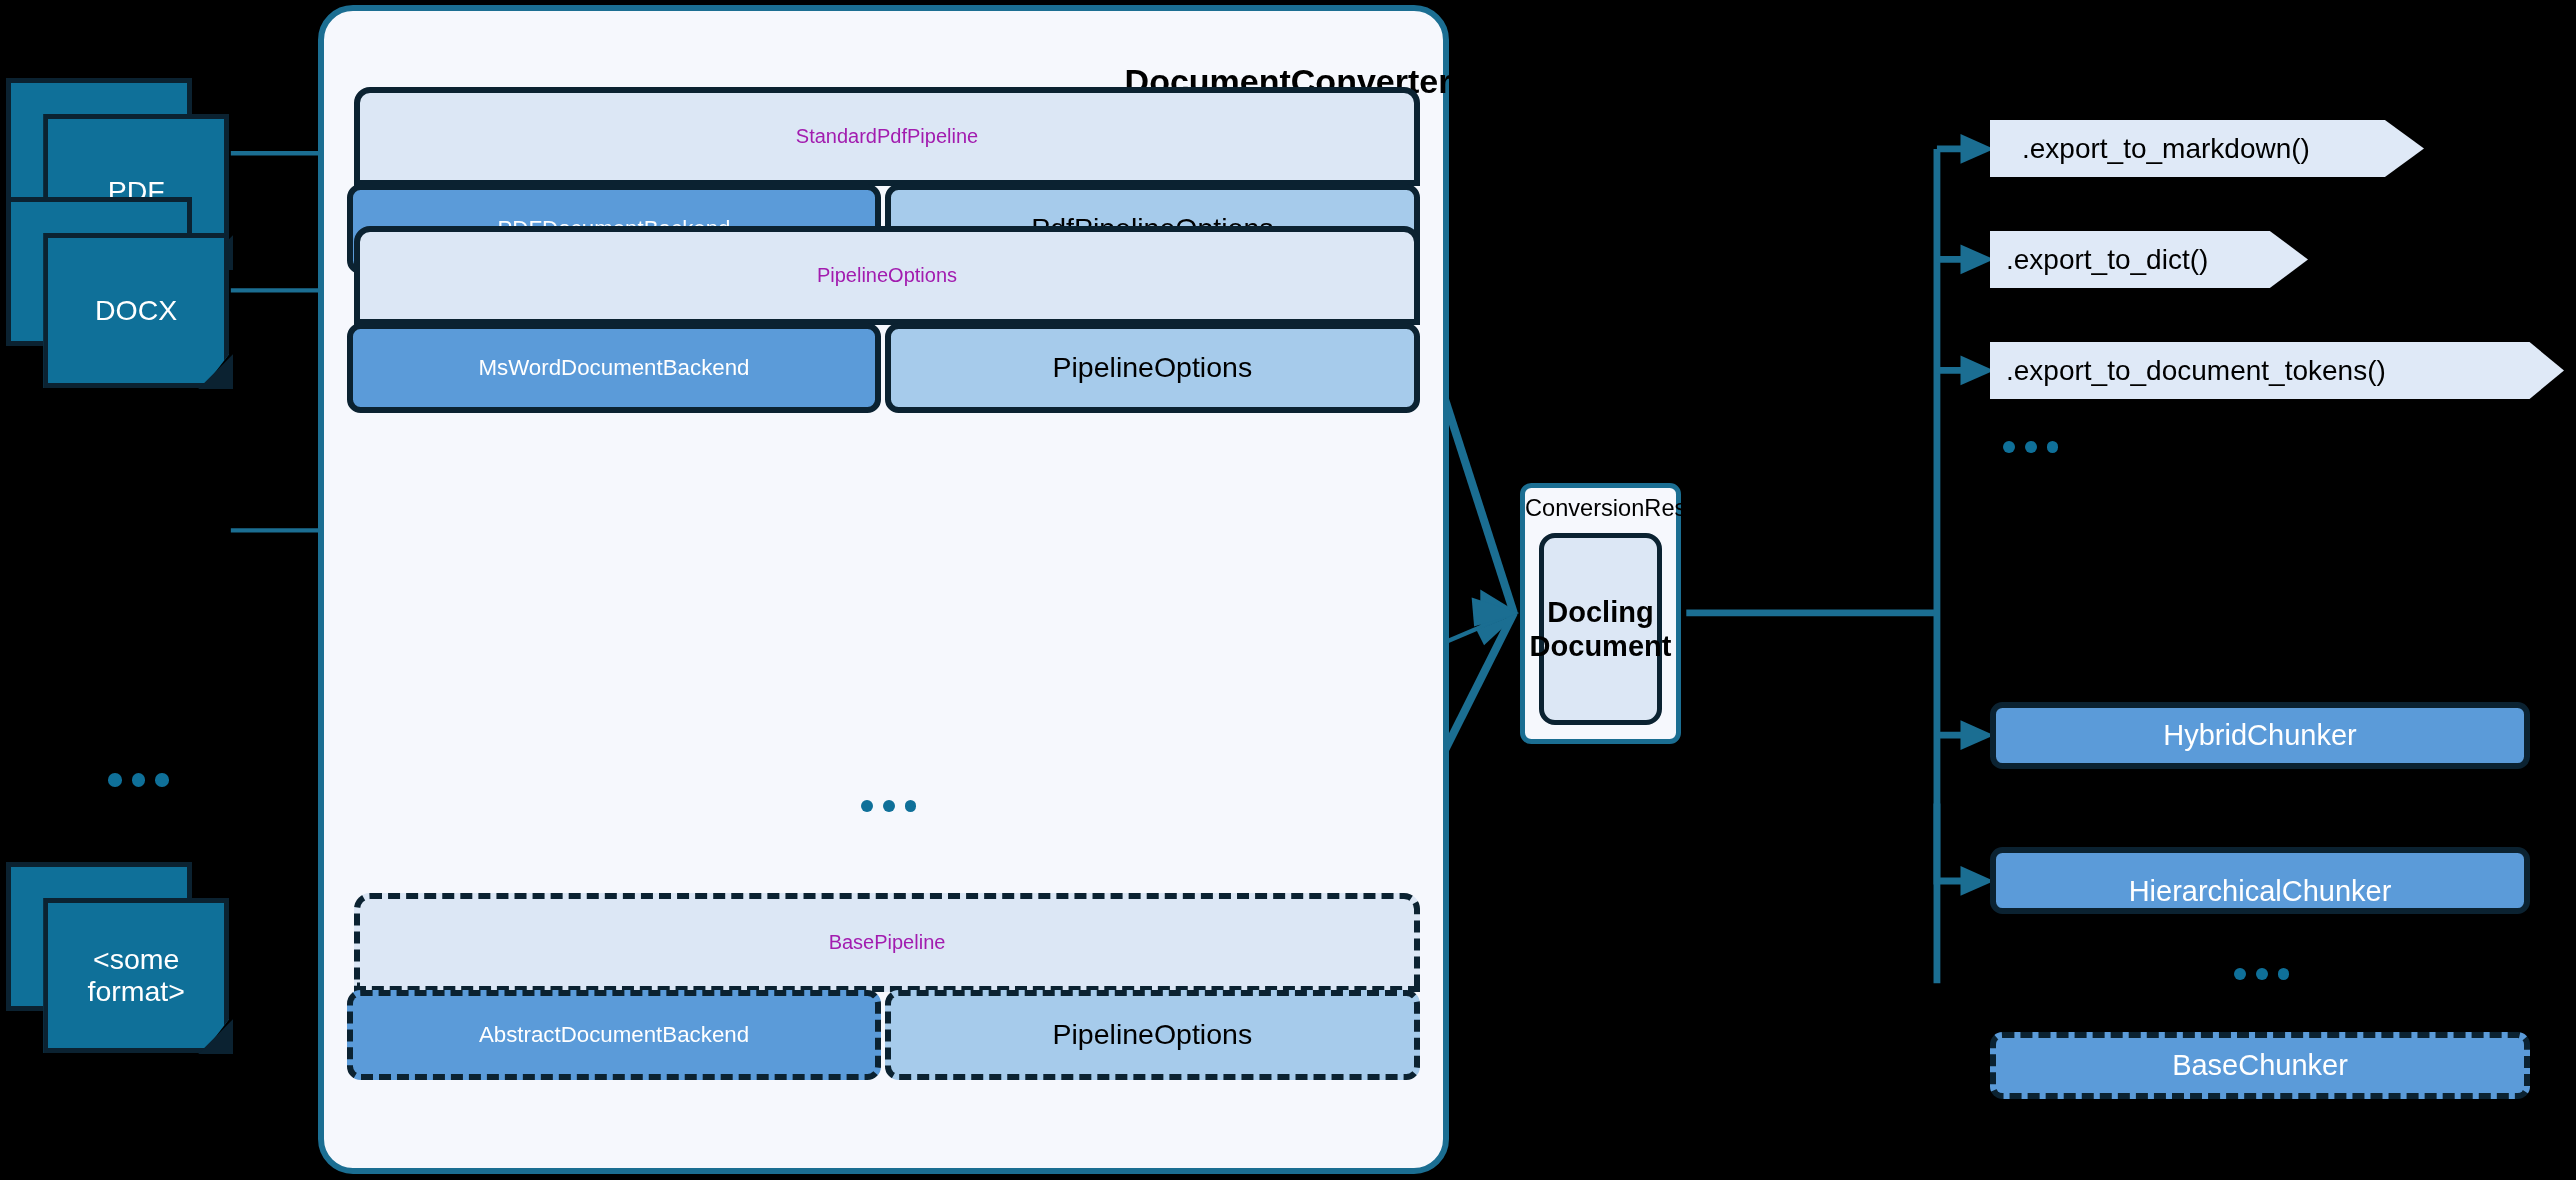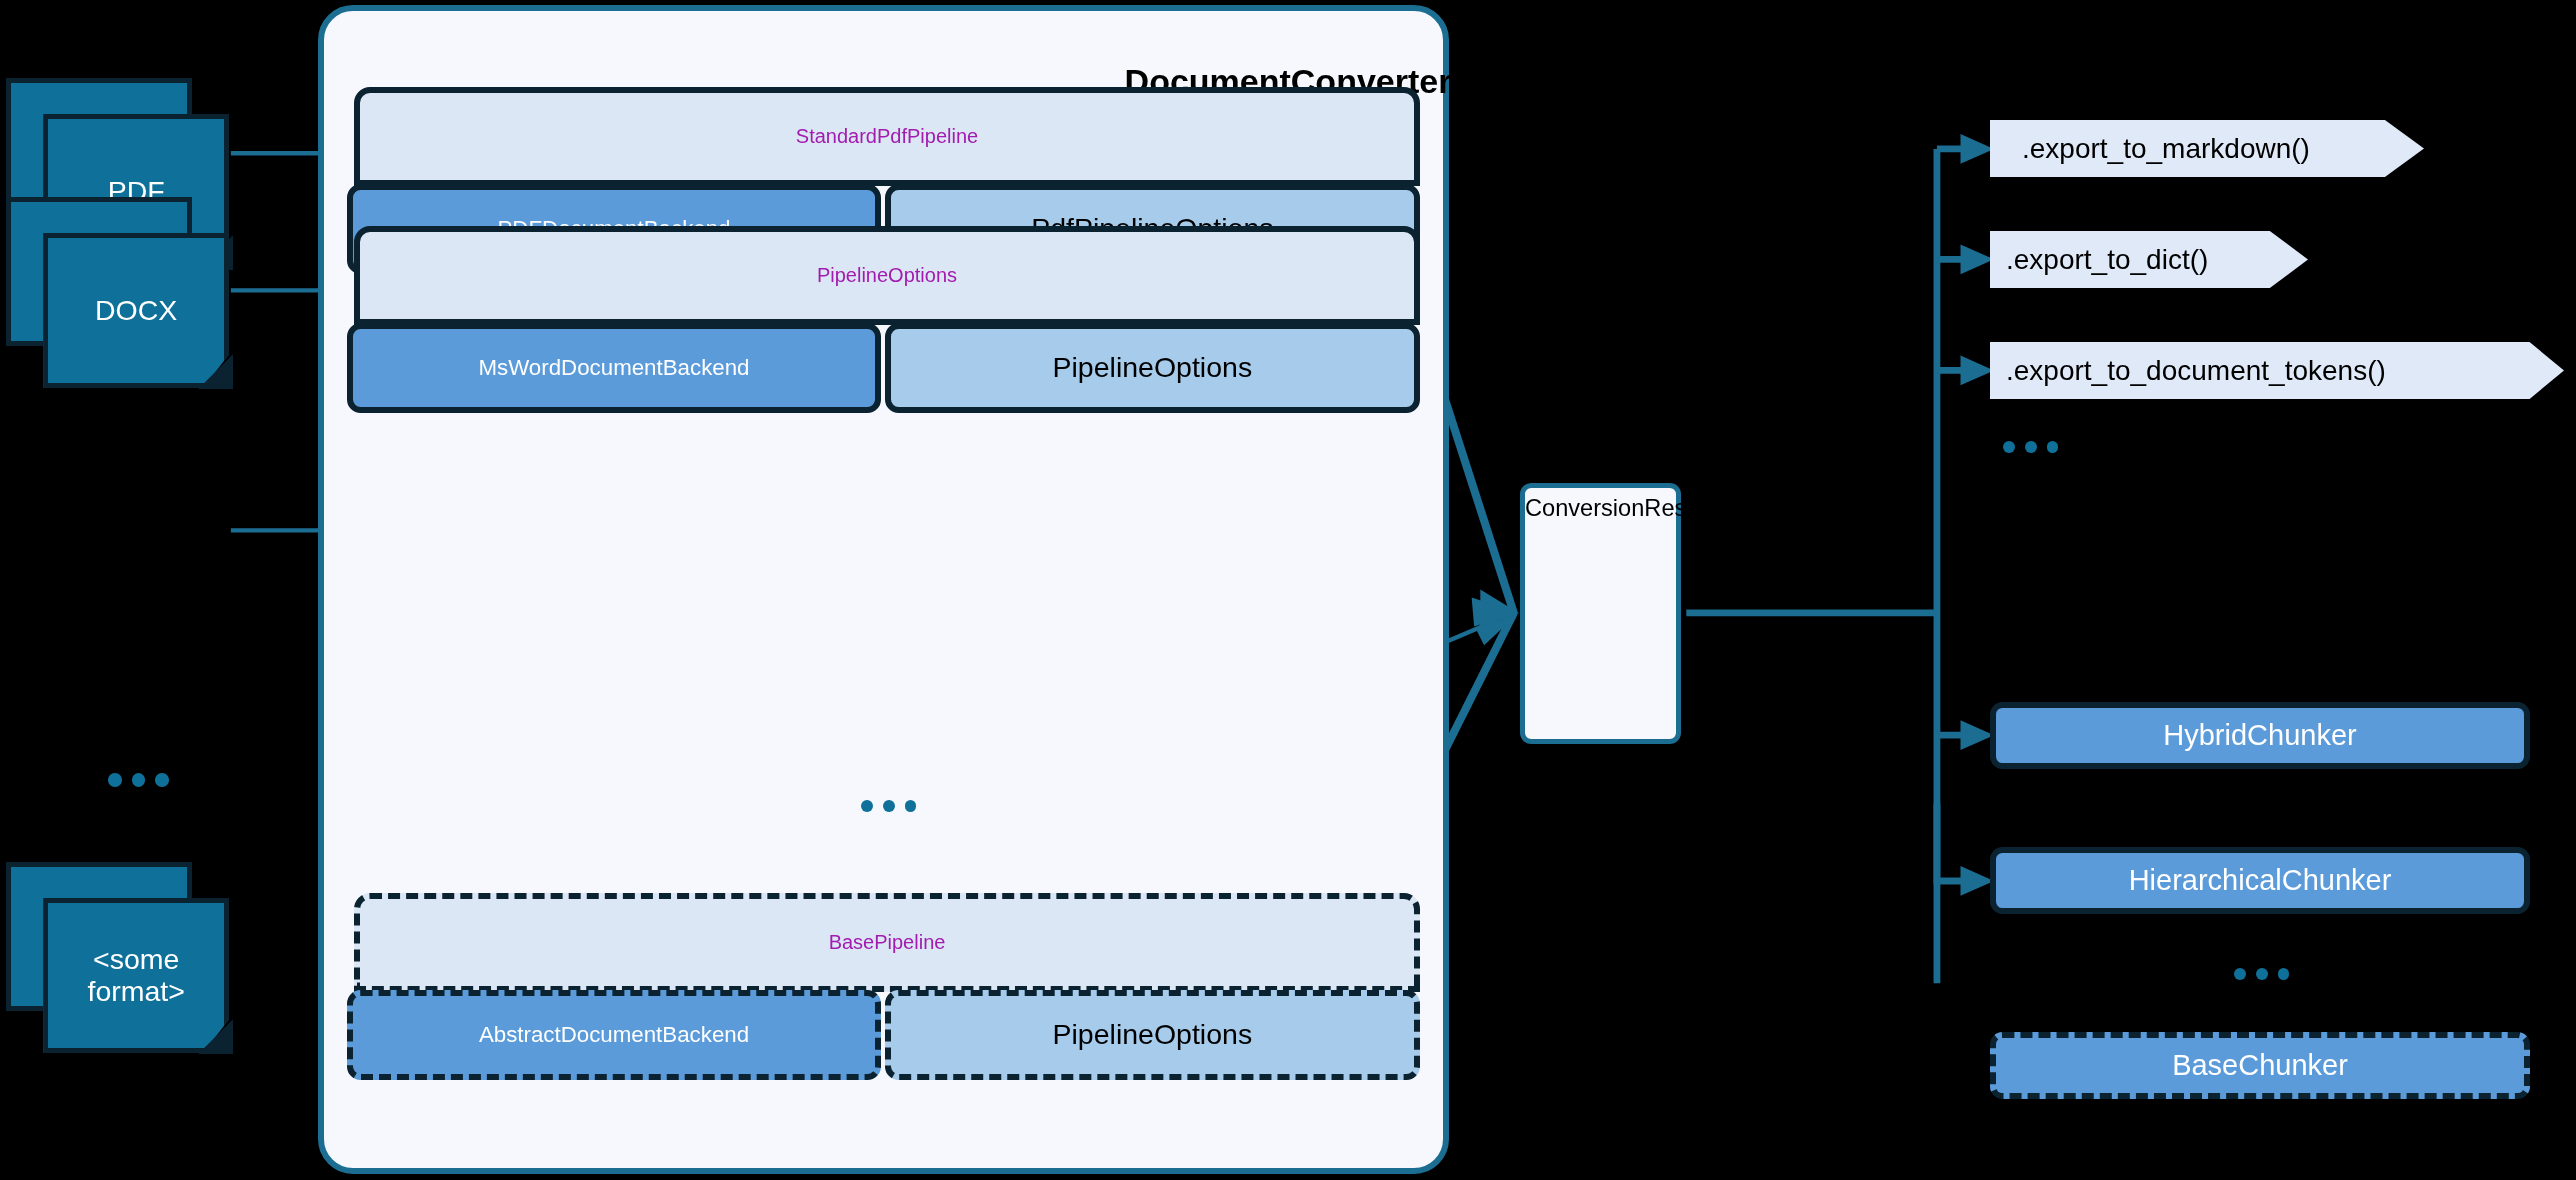--- a/index.html
+++ b/index.html
@@ -181,20 +181,24 @@
 <div class="pipeline dashed" style="top:893px;">
   <div class="pl-head">BasePipeline</div>
   <div class="pl-row">
     <div class="pl-backend">AbstractDocumentBackend</div>
     <div class="pl-options">PipelineOptions</div>
   </div>
 </div>
 
 <div id="conversion-result">
   <div id="conversion-result-title">ConversionResult</div>
+  <div id="docling-document">
+    <span>Docling</span>
+    <span>Document</span>
+  </div>
 </div>
 
 <div class="export-chip" style="left:1990px;top:120px;width:434px;
             clip-path:polygon(0 0, 91% 0, 100% 50%, 91% 100%, 0 100%);padding-left:32px;">
   <span>.export_to_markdown()</span>
 </div>
 
 <div class="export-chip" style="left:1990px;top:231px;width:318px;
             clip-path:polygon(0 0, 88% 0, 100% 50%, 88% 100%, 0 100%);">
   <span>.export_to_dict()</span>
@@ -208,21 +212,21 @@
 <div class="dots sm" style="left:2003px;top:441px;">
   <i></i>
     <i></i>
     <i></i>
 </div>
 
 <div class="chunker" style="top:702px;">
   <span>HybridChunker</span>
 </div>
 
-<div class="chunker" style="top:847px;">
+<div class="chunker" style="top:847px;align-items:flex-end;">
   <span>HierarchicalChunker</span>
 </div>
 
 <div class="dots sm" style="left:2234px;top:968px;">
   <i></i>
     <i></i>
     <i></i>
 </div>
 
 <div class="chunker dashed" style="top:1032px;align-items:center;">

